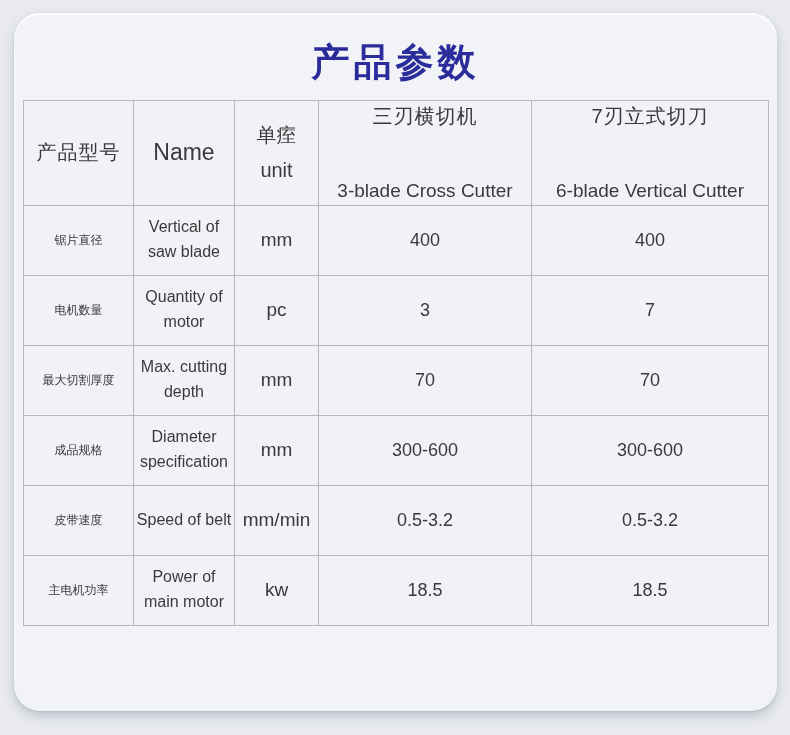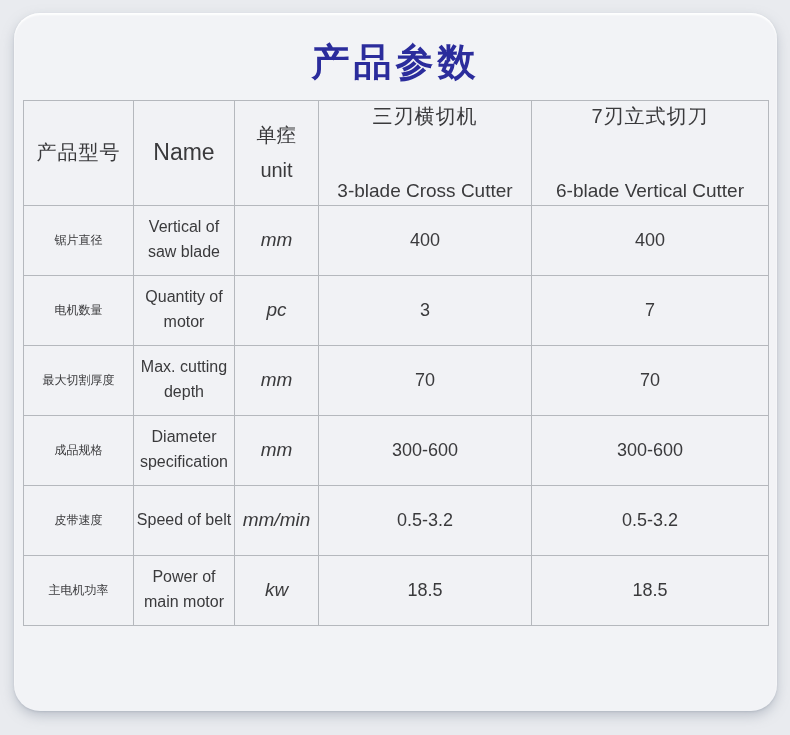--- a/index.html
+++ b/index.html
@@ -40,21 +40,21 @@
     padding: 0 2px;
     background: #f1f2f5;
     overflow: hidden;
   }
   tr.hdr    { height: 78px; }
   tr.datarow{ height: 70px; }
   .c1  { font-size: 12px; }
   .c1h { font-size: 20px; letter-spacing: 1px; font-family: Liberation Serif, serif; }
   .c2  { font-size: 16px; line-height: 1.55; }
   .c2h { font-size: 23px; }
-  .c3  { font-size: 19px; font-style: italic; }
+  .c3  { font-size: 19px; }
   .c3h { font-size: 20px; line-height: 1.75; }
   .c45 { font-size: 18px; }
   .mhdr .ln1 { font-size: 20px; line-height: 1.5; letter-spacing: 1px; }
   .mhdr .ln2 { font-size: 19px; line-height: 1.4; margin-top: 47px; }
 </style>
 </head>
 <body>
 
 <div class="card">
 

